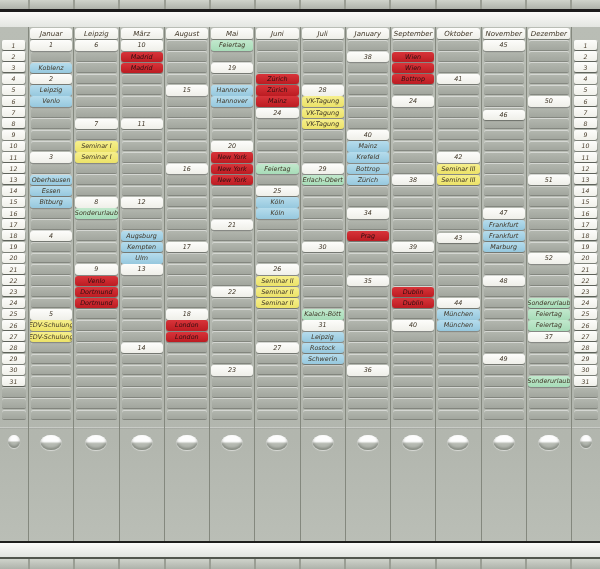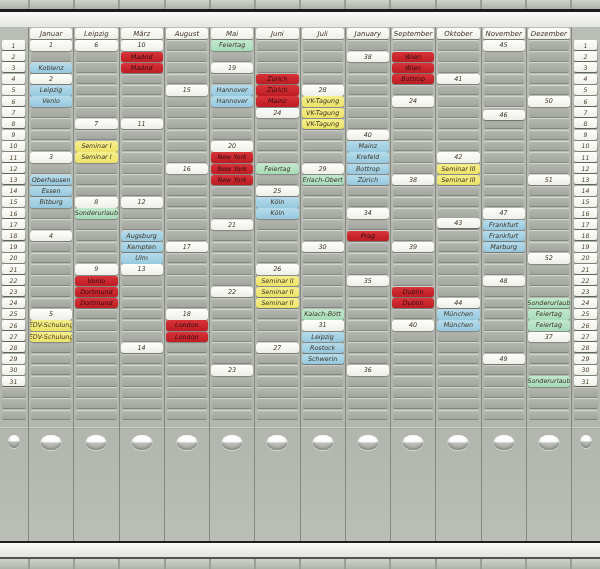--- a/index.html
+++ b/index.html
@@ -621,21 +621,21 @@
         <div class="slot" style="top: 326.6px;"></div>
         <div class="slot" style="top: 337.8px;"></div>
         <div class="slot" style="top: 349px;"></div>
         <div class="slot" style="top: 360.2px;"></div>
         <div class="slot" style="top: 371.4px;"></div>
         <div class="slot" style="top: 382.6px;"></div>
         <div class="card white" style="top: 47px;">41</div>
         <div class="card white" style="top: 125.4px;">42</div>
         <div class="card yellow" style="top: 136.6px;">Seminar III</div>
         <div class="card yellow" style="top: 147.8px;">Seminar III</div>
-        <div class="card white" style="top: 191px;">43</div>
+        <div class="card white" style="top: 206px;">43</div>
         <div class="card white" style="top: 271px;">44</div>
         <div class="card blue" style="top: 282.2px;">München</div>
         <div class="card blue" style="top: 293.4px;">München</div>
         <div class="foot-edge"></div>
         <div class="hole"></div>
       </div>
       <div class="panel">
         <div class="header-card">November</div>
         <div class="slot" style="top: 13px;"></div>
         <div class="slot" style="top: 24.2px;"></div>

